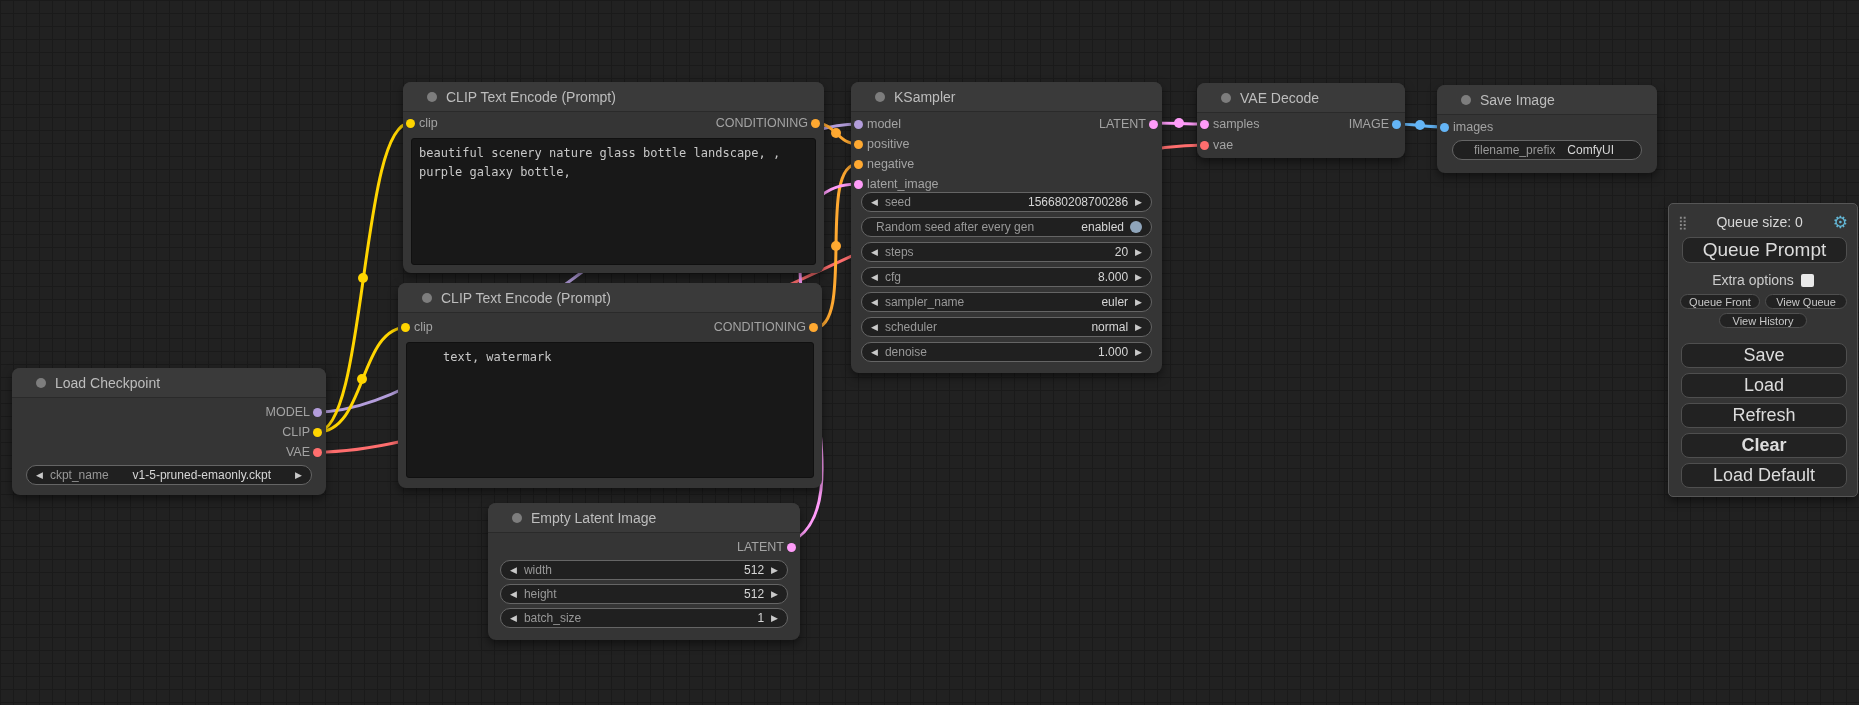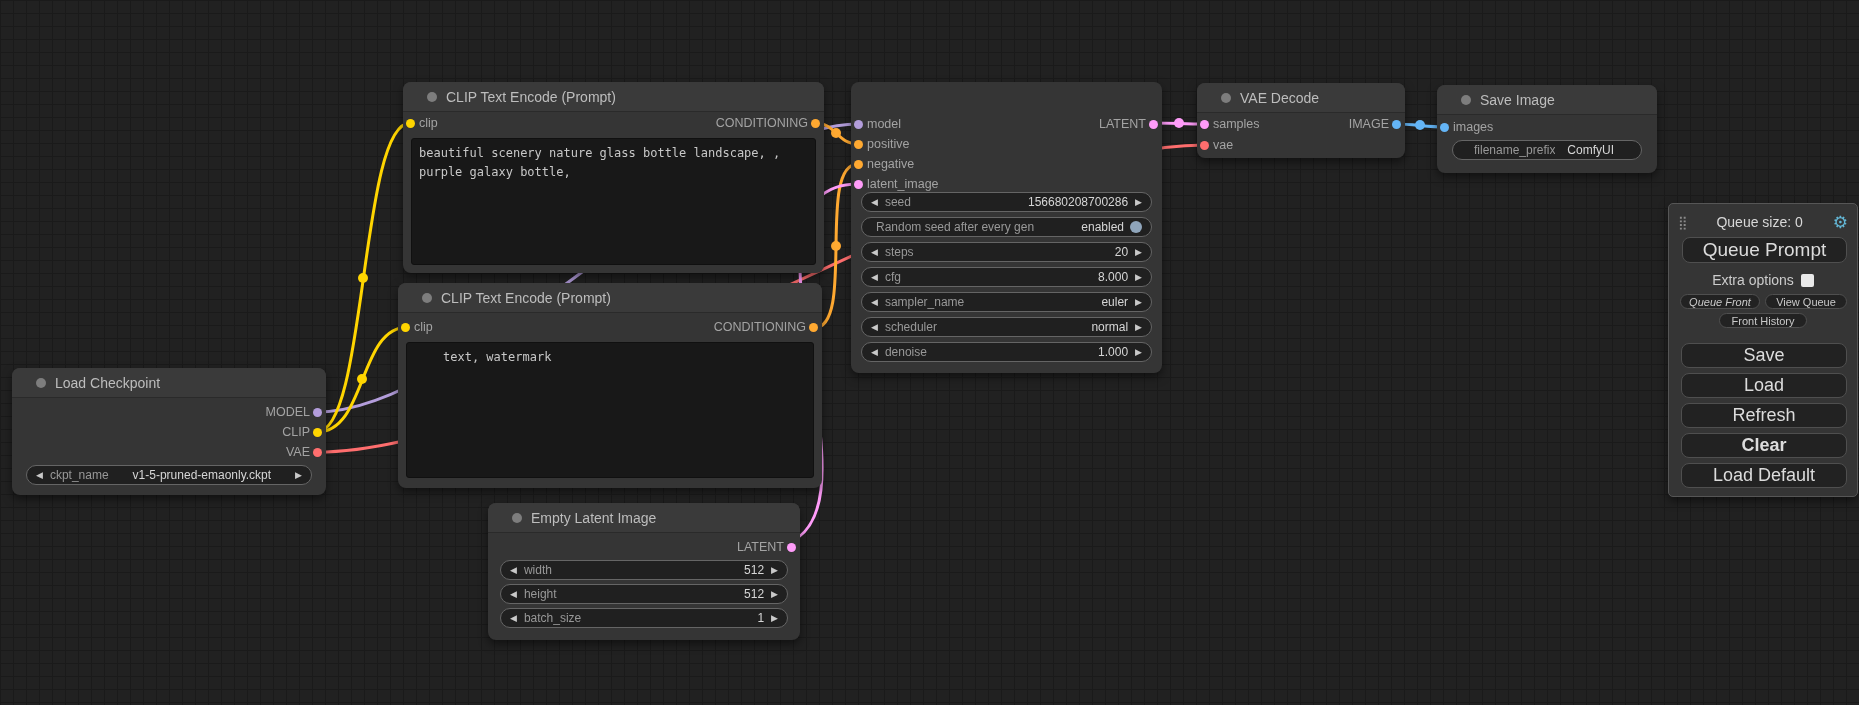--- a/index.html
+++ b/index.html
@@ -156,20 +156,24 @@
     </div>
     <div class="pill" style="left:12px;right:12px;top:105px;">
       <span class="arrow">◀</span>
       <span class="w-label">batch_size</span>
       <span class="w-value">1</span>
       <span class="arrow">▶</span>
     </div>
   </div>
 
   <div class="node" style="left:851px;top:82px;width:311px;height:291px;">
+    <div class="titlebar">
+      <span class="collapse-dot"></span>
+      <span class="node-title">KSampler</span>
+    </div>
     <div class="slot-row in-row" style="top:32px;">
       <span class="dot c-model"></span>
       <span>model</span>
     </div>
     <div class="slot-row out-row" style="top:32px;">
       <span>LATENT</span>
       <span class="dot c-latent"></span>
     </div>
     <div class="slot-row in-row" style="top:52px;">
       <span class="dot c-cond"></span>
@@ -264,23 +268,23 @@
     <div class="qp-header">
       <span class="drag-handle">⣿</span>
       <span class="queue-size">Queue size: 0</span>
       <span class="gear">⚙</span>
     </div>
     <div class="qbtn prompt">Queue Prompt</div>
     <div class="extra-row">
       <span>Extra options</span>
       <span class="checkbox"></span>
     </div>
-    <div class="qbtn small" style="left:11px;top:90px;width:80px;font-style:italic;">Queue Front</div>
+    <div class="qbtn small" style="left:11px;top:90px;width:80px;">Queue Front</div>
     <div class="qbtn small" style="right:10px;top:90px;width:82px;">View Queue</div>
-    <div class="qbtn small" style="left:50px;top:109px;width:88px;">Front History</div>
+    <div class="qbtn small" style="left:50px;top:109px;width:88px;">View History</div>
     <div class="qbtn big" style="top:139px;">Save</div>
     <div class="qbtn big" style="top:169px;">Load</div>
     <div class="qbtn big" style="top:199px;">Refresh</div>
     <div class="qbtn big" style="top:229px;font-weight:bold;">Clear</div>
     <div class="qbtn big" style="top:259px;">Load Default</div>
   </div>
 
 </div>
 
 </body></html>

